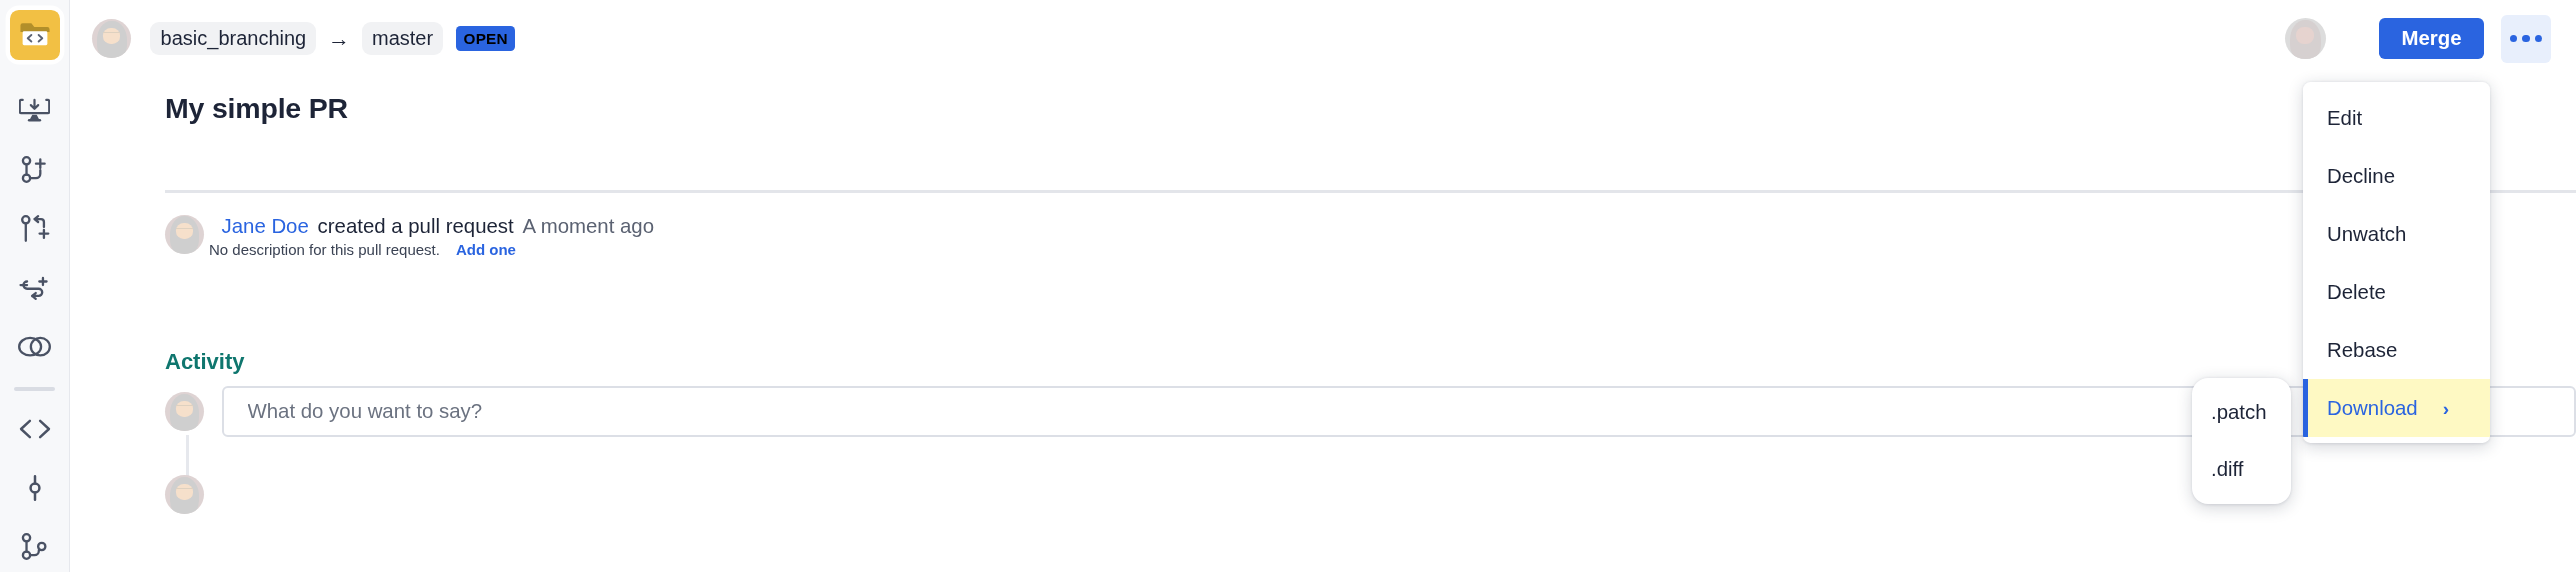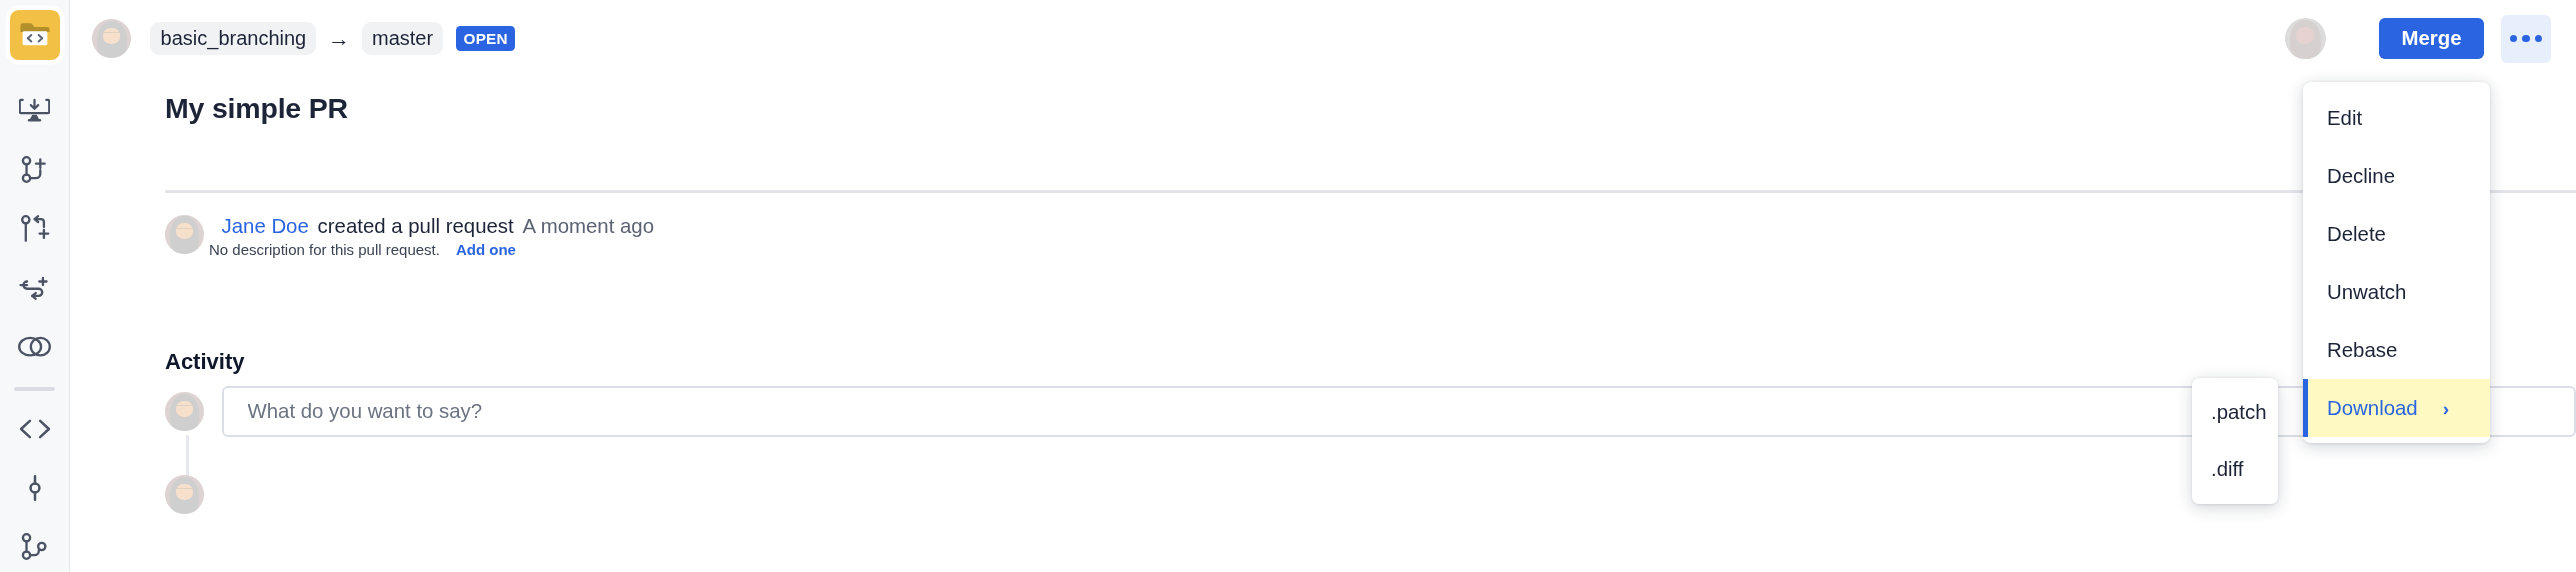--- a/index.html
+++ b/index.html
@@ -115,21 +115,21 @@
     white-space: nowrap;
   }
   .arrow-glyph {
     color: #1d2437;
     font-size: 22px;
     margin: 0 11.7px;
     line-height: 1;
   }
   .status-pill {
     background: #2a64e0;
-    color: #ffffff;
+    color: #000000;
     border-radius: 4.4px;
     padding: 3.7px 7.3px;
     font-size: 15.3px;
     font-weight: bold;
     letter-spacing: 0.2px;
     margin-left: 13px;
     white-space: nowrap;
   }
 
   
@@ -244,21 +244,21 @@
     font-weight: bold;
     margin-left: 16px;
   }
 
   
   #activity-heading {
     position: absolute;
     left: 93px; top: 349px;
     font-size: 22px;
     font-weight: bold;
-    color: #0f172a;
+    color: #0f766e;
   }
 
   
   #composer-row {
     position: absolute;
     left: 93px; top: 386px;
     right: 0;
     height: 51px;
     display: flex;
     align-items: center;
@@ -348,23 +348,23 @@
     font-weight: bold;
     color: #2a64e0;
     line-height: 1;
   }
   #more-menu .menu-spacer { height: 5.8px; }
 
   
   #download-submenu {
     position: absolute;
     left: 2192px; top: 378px;
-    width: 86px;
+    width: 99px;
     background: #ffffff;
-    border-radius: 7px;
+    border-radius: 16px;
     box-shadow: 0 3.7px 16px rgba(23,32,58,0.18), 0 0.7px 2.9px rgba(23,32,58,0.10);
     padding: 5.8px 0;
     z-index: 50;
   }
   .submenu-item {
     height: 57px;
     display: flex;
     align-items: center;
     padding-left: 19px;
     font-size: 20.4px;
@@ -544,22 +544,22 @@
       <div class="avatar pinkish" style="width:39px;height:39px;">
           <span class="glasses"></span>
         </div>
     </div>
 
   </div>
 
   <div id="more-menu">
     <div class="menu-item">Edit</div>
     <div class="menu-item">Decline</div>
+    <div class="menu-item">Unwatch</div>
     <div class="menu-item">Delete</div>
-    <div class="menu-item">Unwatch</div>
     <div class="menu-item">Rebase</div>
     <div class="menu-item highlighted">
       <span>Download</span>
       <span class="chev">›</span>
     </div>
     <div class="menu-spacer"></div>
   </div>
 
   <div id="download-submenu">
     <div class="submenu-item">.patch</div>

